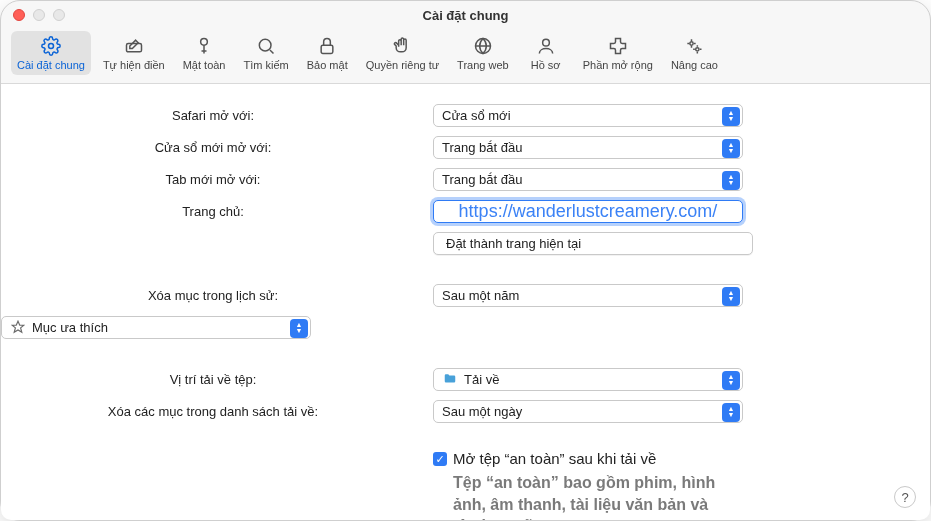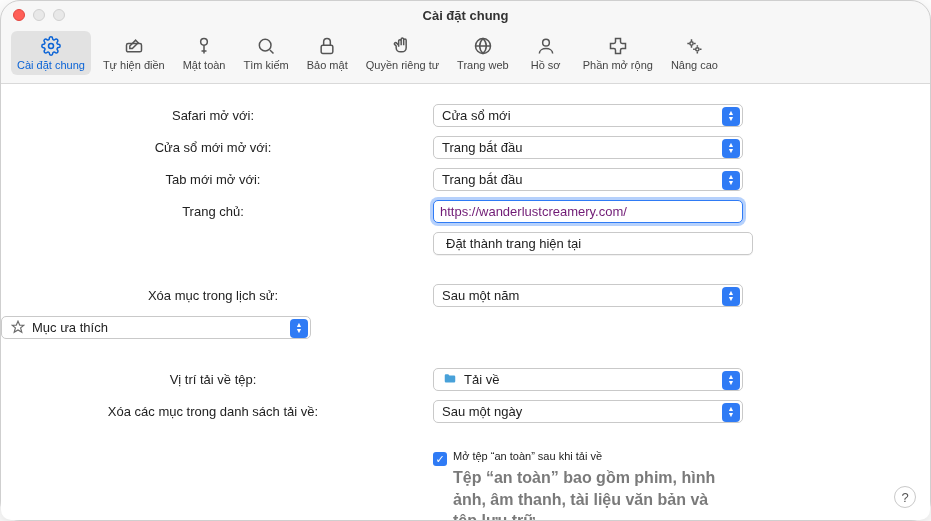--- a/index.html
+++ b/index.html
@@ -123,42 +123,43 @@
     line-height:6px;
   }
   .input {
     padding:0 6px;
   }
   .input.focused {
     border:1px solid #2f7bf5;
     box-shadow: 0 0 0 3px rgba(47,123,245,0.35);
   }
   .input input {
-    border:none; outline:none; font-size:13px; width:100%; background:transparent;
-    color:#701a75;
+    border:none; outline:none; font-size:18px; width:100%; background:transparent;
+    color:#3b82f6;
+    text-align:center;
   }
   .btn {
     width:auto;
     padding:0 12px;
     background:#fff;
     box-shadow: 0 1px 0 rgba(0,0,0,0.05);
     cursor:default;
     align-items:center;
   }
   .checkrow { display:flex; align-items:flex-start; gap:6px; }
   .checkbox {
     width:14px; height:14px;
     border-radius:3px;
     background:#2f7bf5;
     display:flex; align-items:center; justify-content:center;
     color:#fff; font-size:11px;
     margin-top:2px;
     flex-shrink:0;
   }
-  .checklabel { font-size:11px; color:#222; }
+  .checklabel { font-size:15px; color:#222; }
   .helptext { font-size:16px; color:#7a7a7a; margin-top:5px; max-width:280px; line-height:1.35;font-weight:bold;}
   .select .leadicon {
     width:16px; height:14px; margin-right:6px;
     display:flex; align-items:center; justify-content:center;
     color:#6a6a6a;
   }
   .helpbtn {
     position:absolute;
     right:14px; bottom:12px;
     width:22px; height:22px;

